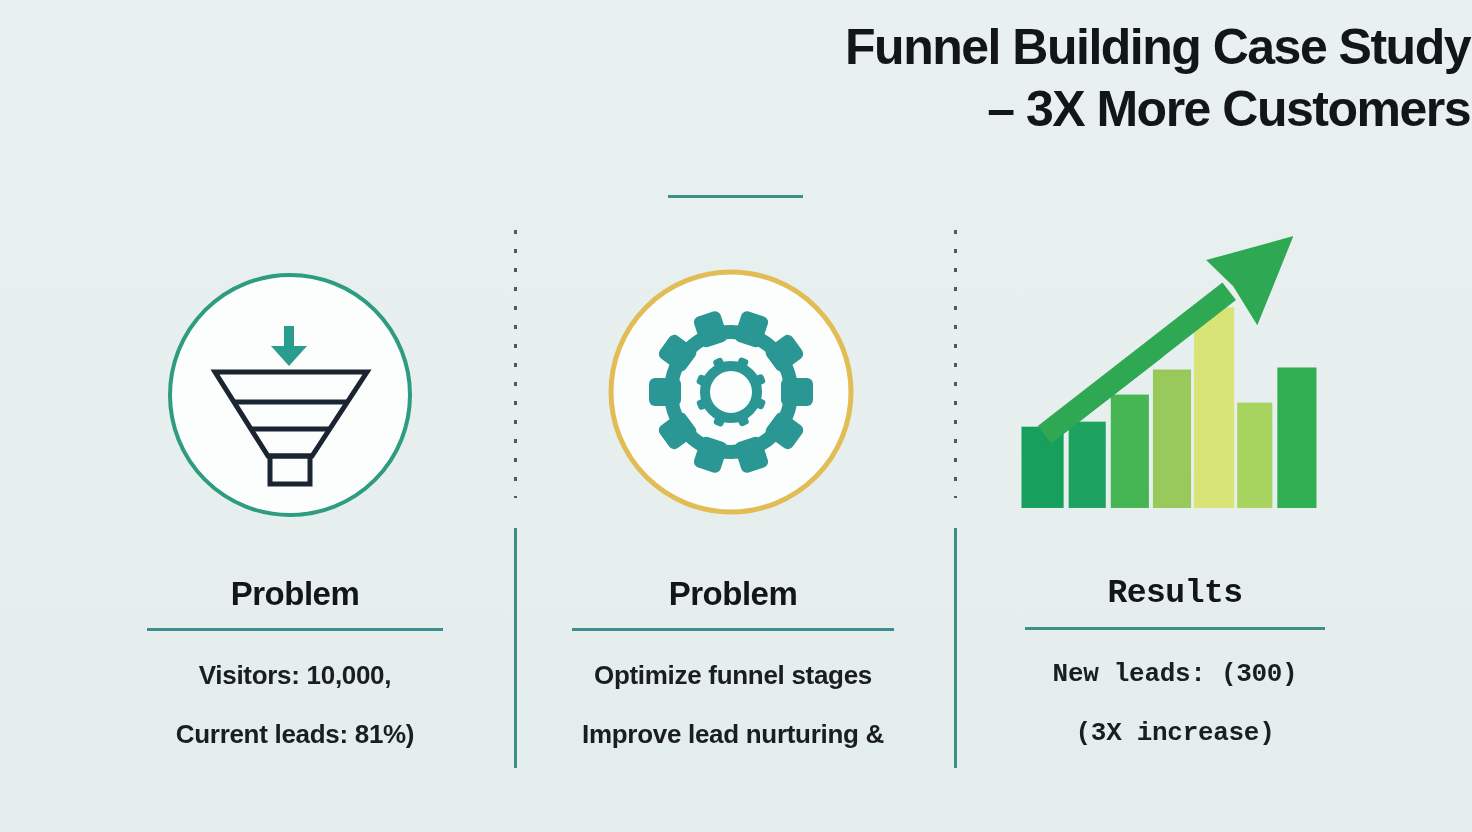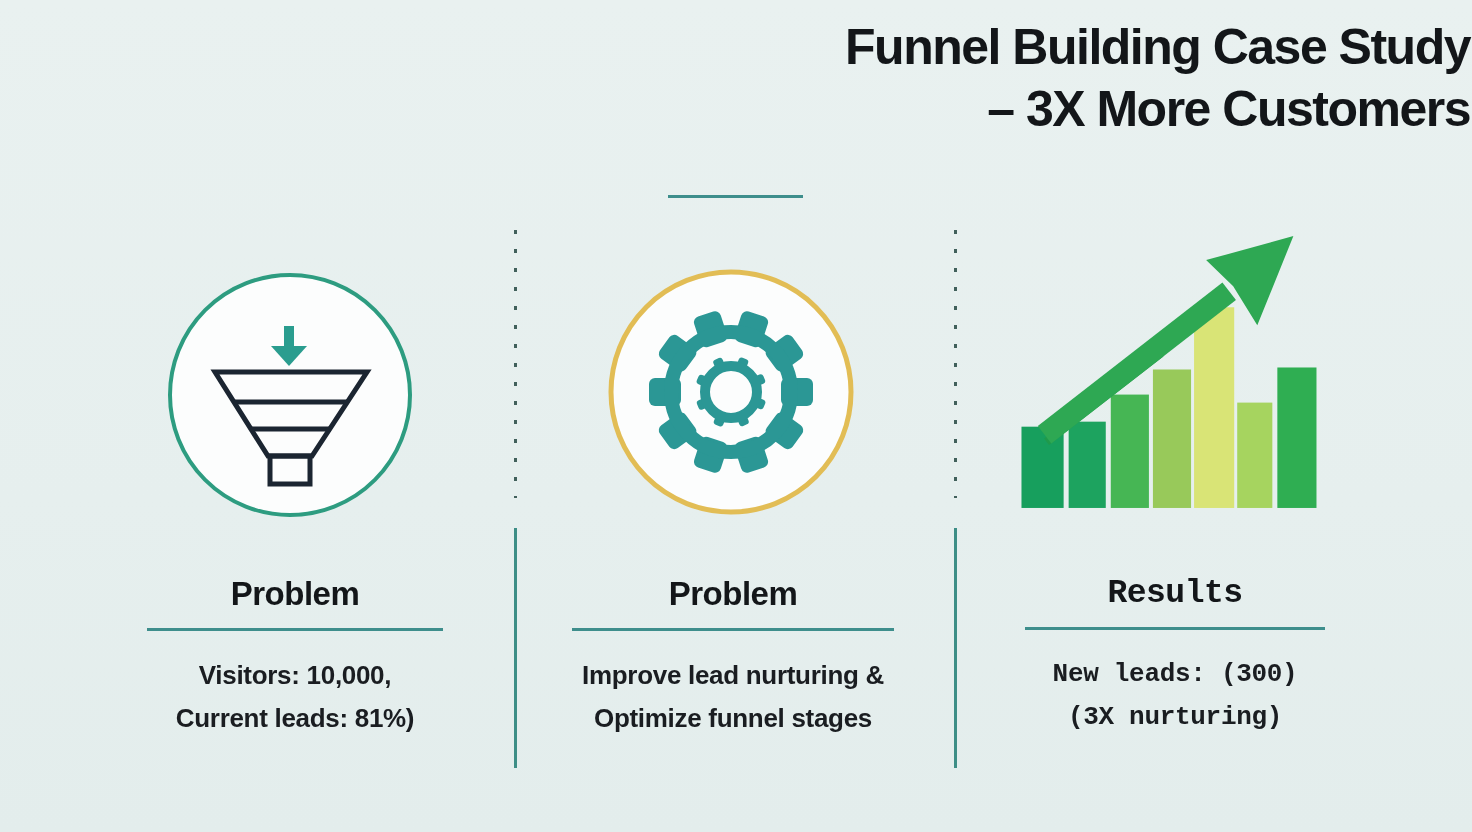--- a/index.html
+++ b/index.html
@@ -25,21 +25,21 @@
   .col{position:absolute;top:560px;width:380px;text-align:center;}
   .col-1{left:105px;}
   .col-2{left:543px;}
   .col-3{left:985px;font-family:Liberation Mono, monospace;}
   .col h2{margin:15px;font-size:33px;font-weight:bold;letter-spacing:-0.5px;color:#131619;}
   .underline{height:3px;background:#3e8e8c;margin:15px auto 0;}
   .col-1 .underline{width:296px;}
   .col-2 .underline{width:322px;}
   .col-3 .underline{width:300px;}
   .col-text{margin-top:23px;}
-  .body-line{margin:0;font-size:26px;font-weight:600;line-height:43px;letter-spacing:-0.3px;color:#1a1d21;}
+  .body-line{margin:16px;font-size:26px;font-weight:600;line-height:43px;letter-spacing:-0.3px;color:#1a1d21;}
 </style>
 </head>
 <body>
 
 <div class="canvas">
 
   <div class="title">
     <div>Funnel Building Case Study</div>
     <div>– 3X More Customers</div>
   </div>
@@ -149,27 +149,27 @@
     <div class="col-text">
       <p class="body-line">Visitors: 10,000,</p>
       <p class="body-line">Current leads: 81%)</p>
     </div>
   </section>
 
   <section class="col col-2">
     <h2>Problem</h2>
     <div class="underline"></div>
     <div class="col-text">
+      <p class="body-line">Optimize funnel stages</p>
       <p class="body-line">Improve lead nurturing &amp;</p>
-      <p class="body-line">Optimize funnel stages</p>
     </div>
   </section>
 
   <section class="col col-3">
     <h2>Results</h2>
     <div class="underline"></div>
     <div class="col-text">
       <p class="body-line">New leads: (300)</p>
-      <p class="body-line">(3X nurturing)</p>
+      <p class="body-line">(3X increase)</p>
     </div>
   </section>
 
 </div>
 
 </body></html>

